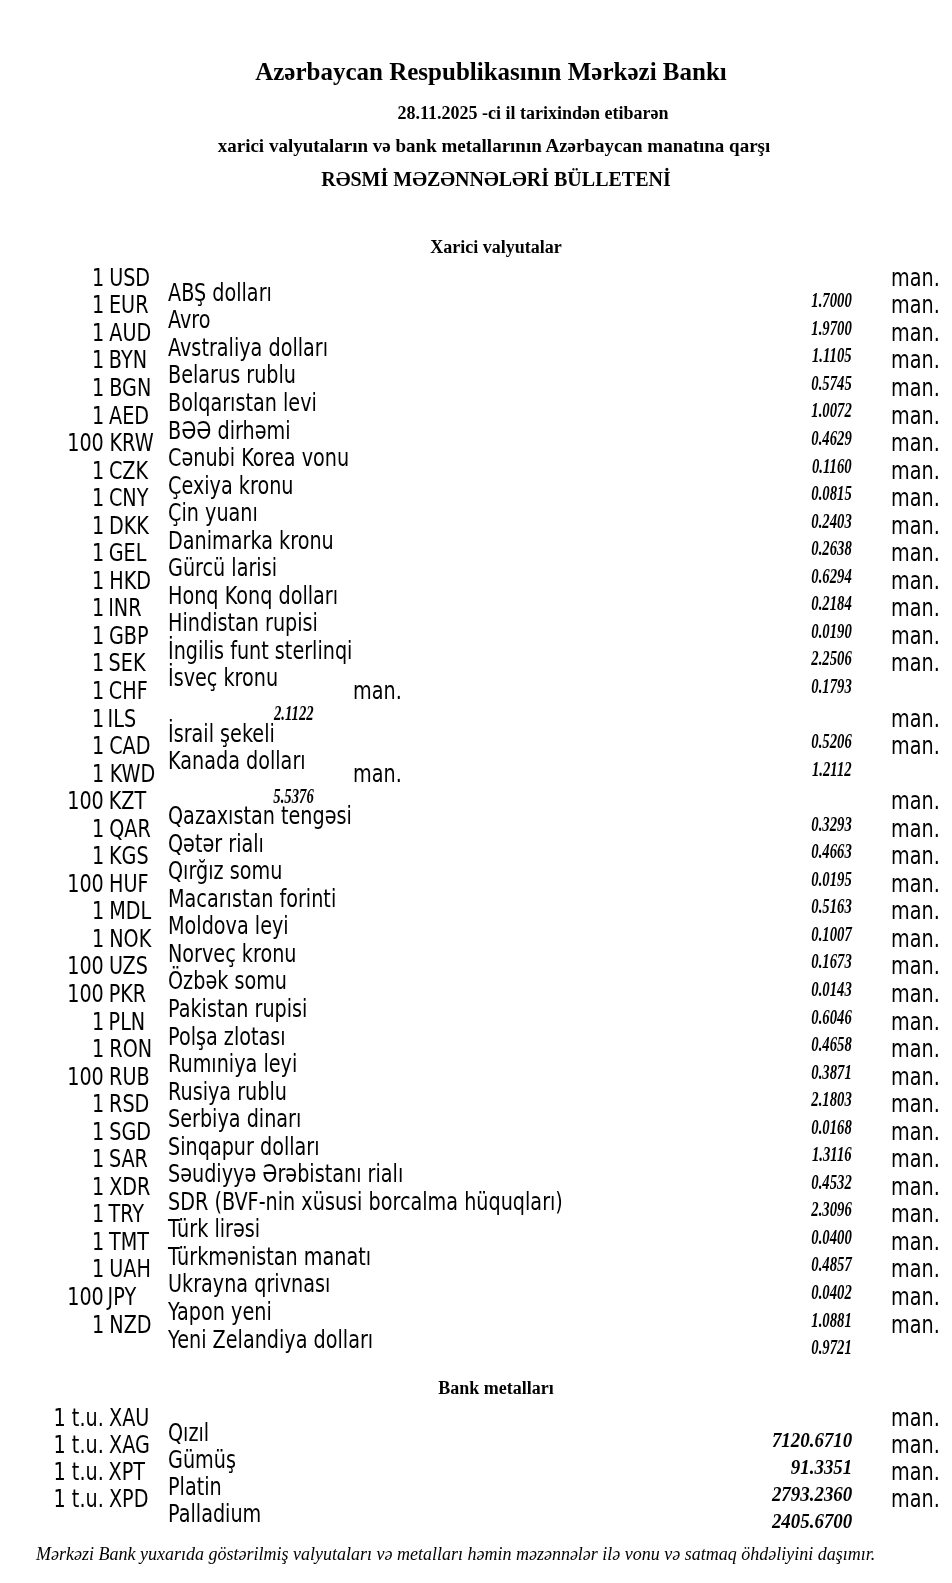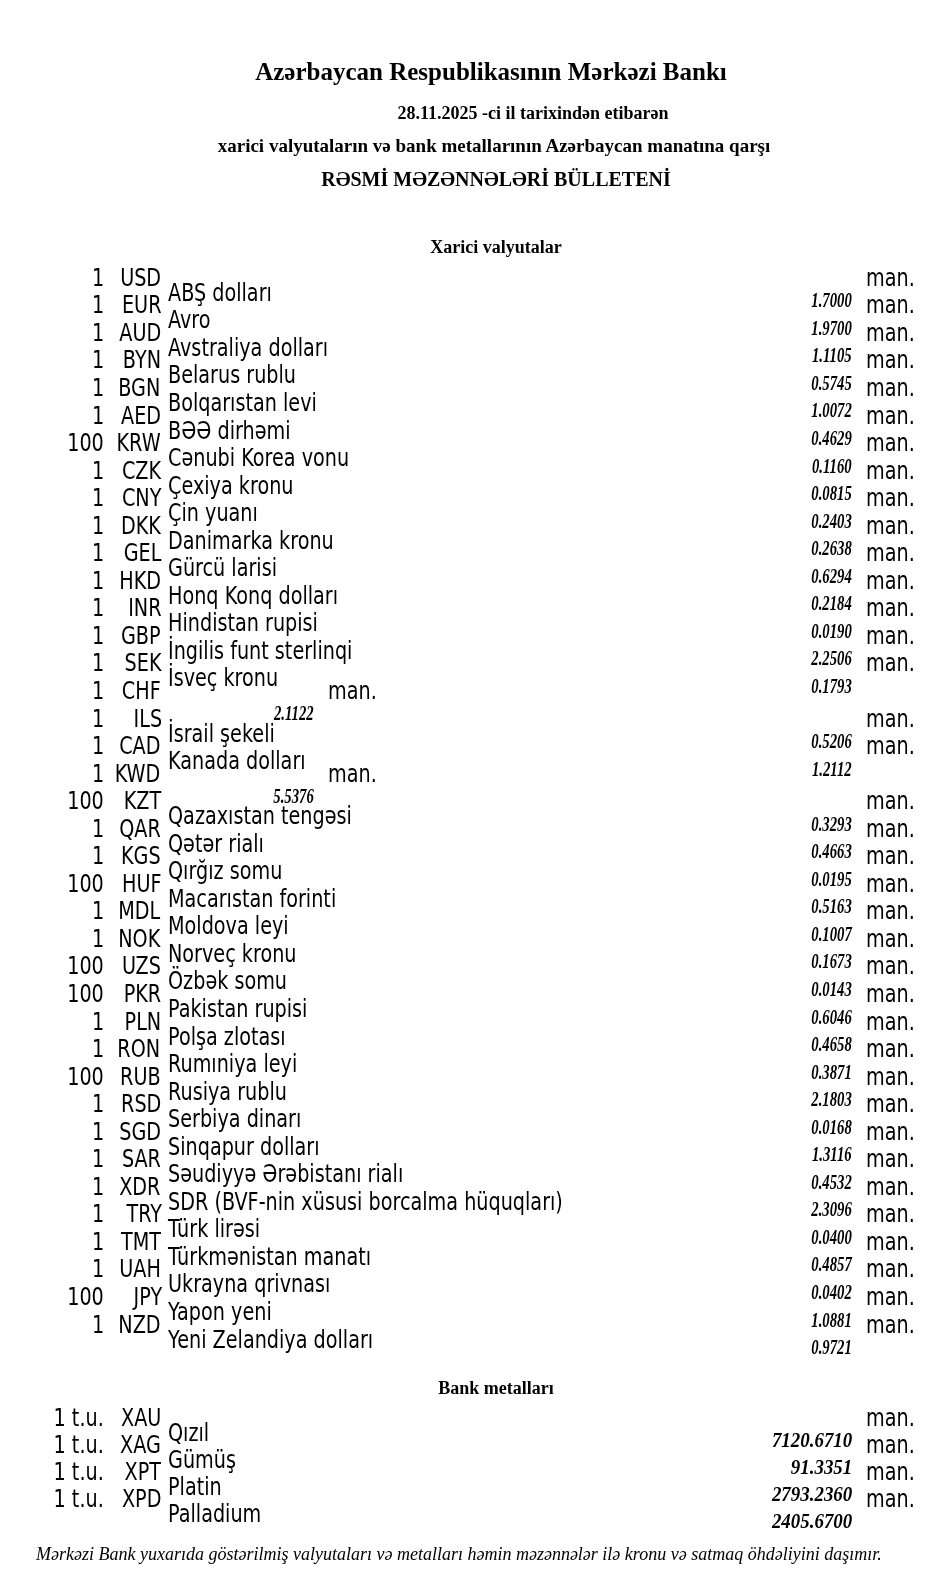--- a/index.html
+++ b/index.html
@@ -23,26 +23,26 @@
   .rows-currencies { top:264px; }
   .rows-metals     { top:1404px; }
 
   .row { display:flex; align-items:center; height:27.55px; font-size:24px; }
   .rows-metals .row { height:27px; }
 
   .cell { white-space:nowrap; }
   .cell > span { display:inline-block; white-space:nowrap; }
 
   .c-qty  { width:104px; text-align:right; }
-  .c-code { width:62px;  text-align:right; }
+  .c-code { width:62px;  text-align:left; }
   .c-name { flex:1; padding-left:2px; overflow:visible;margin-top:36px; }
   .c-rate { width:148px; text-align:right;
             font-family:"Liberation Serif", serif;
             font-style:italic; font-weight:bold; font-size:21px;margin-top:46px; }
-  .c-man  { width:86px; padding-left:14px; }
+  .c-man  { width:86px; padding-left:14px;text-align:right; }
 
   .og-l { transform-origin:left center; }
   .og-c { transform-origin:center center; }
   .og-r { transform-origin:right center; }
   .sx70 { transform:scaleX(0.70); }
   .sx80 { transform:scaleX(0.80); }
   .sx88 { transform:scaleX(0.88); }
   .sx90 { transform:scaleX(0.90); }
   .lift { position:relative; top:-3px; }
 
@@ -362,16 +362,16 @@
       <div class="row">
         <div class="cell c-qty"><span class="sx80 og-r">1 t.u.</span></div>
         <div class="cell c-code"><span class="sx80 og-c">XPD</span></div>
         <div class="cell c-name"><span class="sx80 og-l lift">Palladium</span></div>
         <div class="cell c-rate"><span class="sx90 og-r">2405.6700</span></div>
         <div class="cell c-man"><span class="sx80 og-l">man.</span></div>
       </div>
     </div>
 
   <div class="footer">
-    <span class="sx88 og-l">Mərkəzi Bank yuxarıda göstərilmiş valyutaları və metalları həmin məzənnələr ilə kronu və satmaq öhdəliyini daşımır.</span>
+    <span class="sx88 og-l">Mərkəzi Bank yuxarıda göstərilmiş valyutaları və metalları həmin məzənnələr ilə vonu və satmaq öhdəliyini daşımır.</span>
   </div>
 
 </div>
 
 </body></html>

